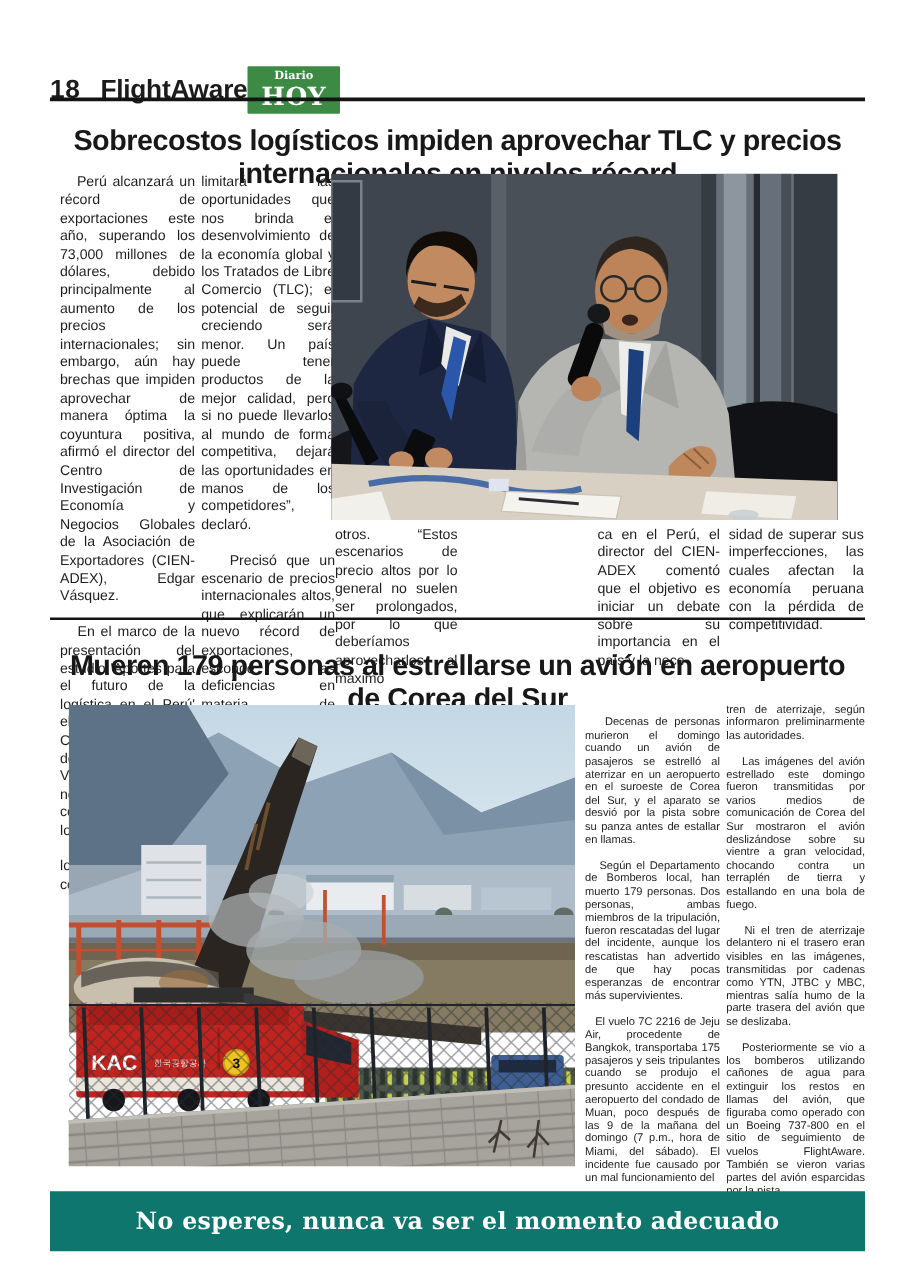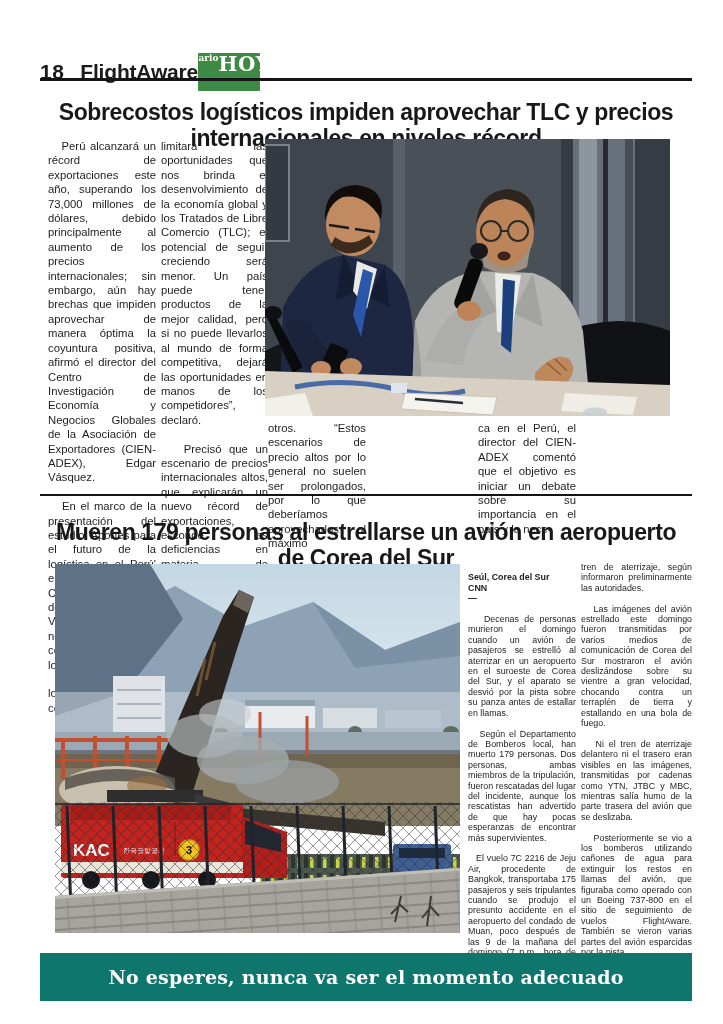--- a/index.html
+++ b/index.html
@@ -6,22 +6,22 @@
   body{width:723px;height:1024px;position:relative;overflow:hidden;
        font-family:"Liberation Sans", sans-serif;color:#1b1b1b;
        -webkit-font-smoothing:antialiased;}
   .abs{position:absolute;}
 
   
   .header{left:40px;right:31px;top:36px;height:40px;display:flex;align-items:center;margin-top:16px;}
   .page-num{font-size:21px;font-weight:bold;letter-spacing:.5px;}
   .section{font-size:21px;font-weight:bold;margin-left:16px;letter-spacing:-.2px;}
   .date{margin-left:auto;font-size:15px;margin-right:16px;color:#222;}
-  .logo{width:62px;height:38px;background:#3d8a44;color:#fff;text-align:center;
-        display:flex;flex-direction:row;justify-content:center;border-radius:1px;}
+  .logo{width:74px;height:38px;background:#3d8a44;color:#fff;text-align:center;
+        display:flex;flex-direction:column;justify-content:center;border-radius:1px;}
   .logo .top{font-family:"DejaVu Serif", serif;font-size:9px;font-weight:bold;line-height:10px;}
   .logo .main{font-family:"DejaVu Serif", serif;font-size:20px;font-weight:800;line-height:22px;letter-spacing:.5px;}
   .header-rule{left:40px;right:31px;top:78px;height:3px;background:#141414;}
 
   
   .a-title{left:40px;right:31px;text-align:center;font-weight:bold;
            font-size:23px;line-height:26px;letter-spacing:-.4px;color:#181818;
            font-stretch:condensed;}
   .a1-title{top:84px;text-align:center;}
   .a2-title{top:504px;}
@@ -140,20 +140,21 @@
     <rect x="126" y="244" width="16" height="10" fill="#dfe4ee"></rect>
     <path d="M140,254 L232,258 L228,276 L136,270 Z" fill="#f5f3ee" stroke="#c9c2b2" stroke-width="1"></path>
     <line x1="150" y1="260" x2="198" y2="264" stroke="#2a2d33" stroke-width="2.5"></line>
     <path d="M300,254 L372,258 L368,276 L296,272 Z" fill="#efede6"></path>
     <path d="M0,260 L40,254 L48,277 L0,277 Z" fill="#f2f0ea"></path>
     <ellipse cx="330" cy="273" rx="12" ry="4.5" fill="#c6cdd2" opacity=".8"></ellipse>
   </svg>
 
   <div class="abs bodytext underp a1c3">otros. “Estos escenarios de precio altos por lo general no suelen ser prolongados, por lo que deberíamos aprovecharlos al máximo</div>
   <div class="abs bodytext underp a1c5">ca en el Perú, el director del CIEN-ADEX comentó que el objetivo es iniciar un debate sobre su importancia en el país y la nece-</div>
+  <div class="abs bodytext underp a1c6">sidad de superar sus imperfecciones, las cuales afectan la economía peruana con la pérdida de competitividad.</div>
 </div>
 
 <div class="abs divider"></div>
 
 <h1 class="abs a-title a2-title">Mueren 179 personas al estrellarse un avión en aeropuerto de Corea del Sur</h1>
 
 <div class="abs a2-body">
 
   <svg class="abs photo2" viewBox="0 0 405 369" preserveAspectRatio="none">
     <defs>
@@ -235,23 +236,20 @@
     </g>
     <g transform="rotate(-4 202 340)">
       <rect x="-20" y="318" width="445" height="84" fill="#a6a49d"></rect>
       <rect x="-20" y="318" width="445" height="84" fill="url(#brickp)" opacity=".75"></rect>
       <rect x="-20" y="318" width="445" height="3" fill="#c0beb6"></rect>
     </g>
     <path d="M340,358 l6,-26 m-2,10 l-8,8 m8,-10 l9,8 M372,362 l4,-30 m-1,12 l-8,10 m8,-12 l9,10" stroke="#3f3b33" stroke-width="2" fill="none"></path>
   </svg>
 
   <div class="abs smalltext a2c1">
-    <div class="dateline">Seúl, Corea del Sur
-CNN
-—</div>
     <div>&nbsp;&nbsp;&nbsp;Decenas de personas murieron el domingo cuando un avión de pasajeros se estrelló al aterrizar en un aeropuerto en el suroeste de Corea del Sur, y el aparato se desvió por la pista sobre su panza antes de estallar en llamas.
 
 &nbsp;&nbsp;&nbsp;Según el Departamento de Bomberos local, han muerto 179 personas. Dos personas, ambas miembros de la tripulación, fueron rescatadas del lugar del incidente, aunque los rescatistas han advertido de que hay pocas esperanzas de encontrar más supervivientes.
 
 &nbsp;&nbsp;&nbsp;El vuelo 7C 2216 de Jeju Air, procedente de Bangkok, transportaba 175 pasajeros y seis tripulantes cuando se produjo el presunto accidente en el aeropuerto del condado de Muan, poco después de las 9 de la mañana del domingo (7 p.m., hora de Miami, del sábado). El incidente fue causado por un mal funcionamiento del</div>
   </div>
   <div class="abs smalltext a2c2">tren de aterrizaje, según informaron preliminarmente las autoridades.
 
 &nbsp;&nbsp;&nbsp;Las imágenes del avión estrellado este domingo fueron transmitidas por varios medios de comunicación de Corea del Sur mostraron el avión deslizándose sobre su vientre a gran velocidad, chocando contra un terraplén de tierra y estallando en una bola de fuego.
 

